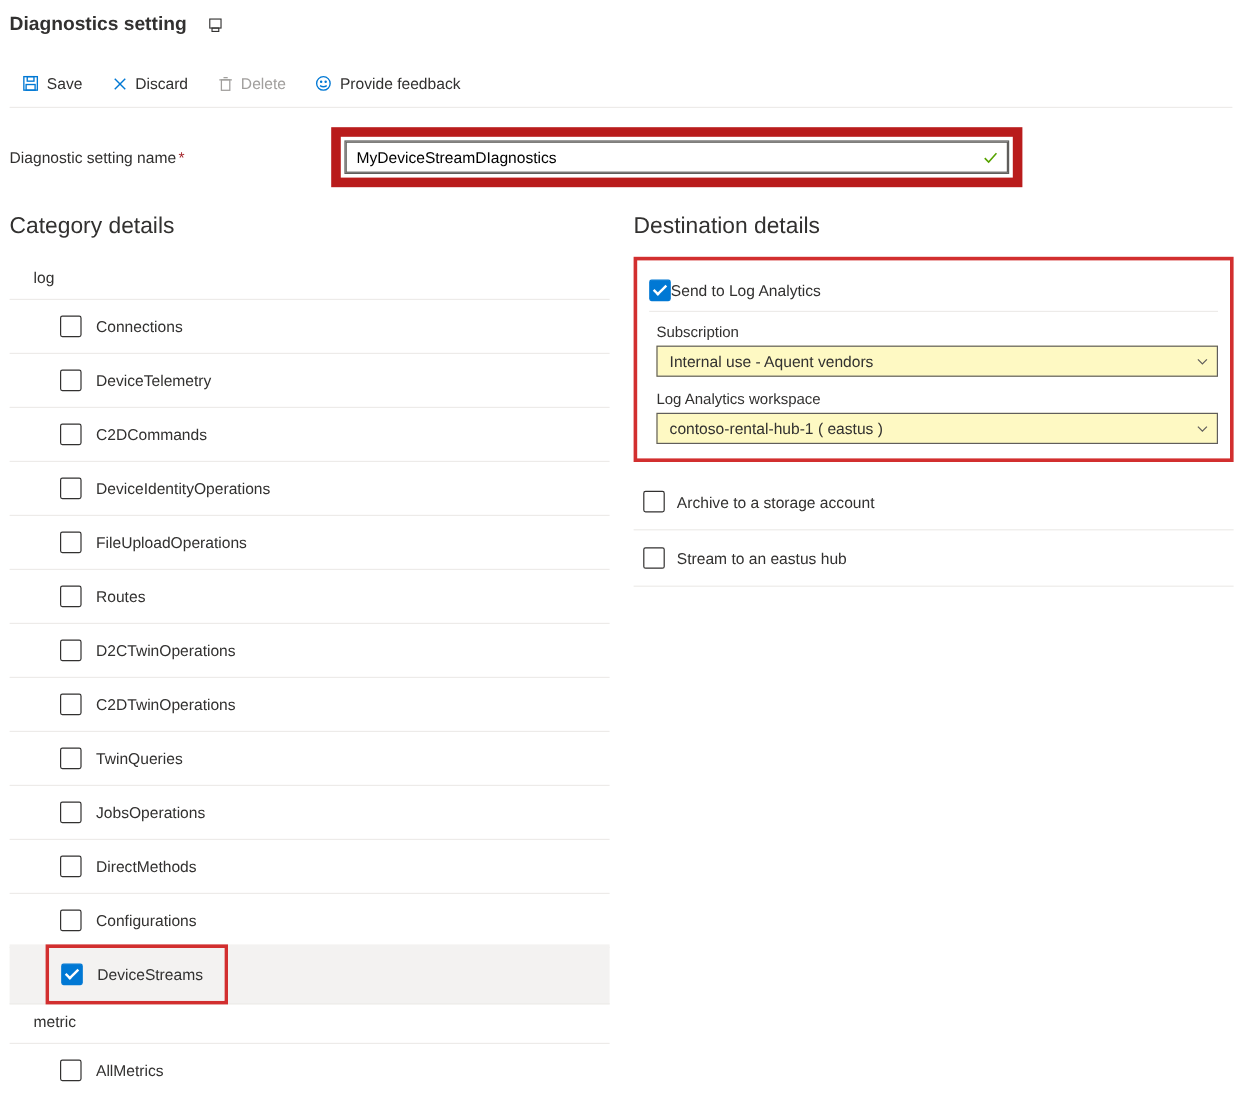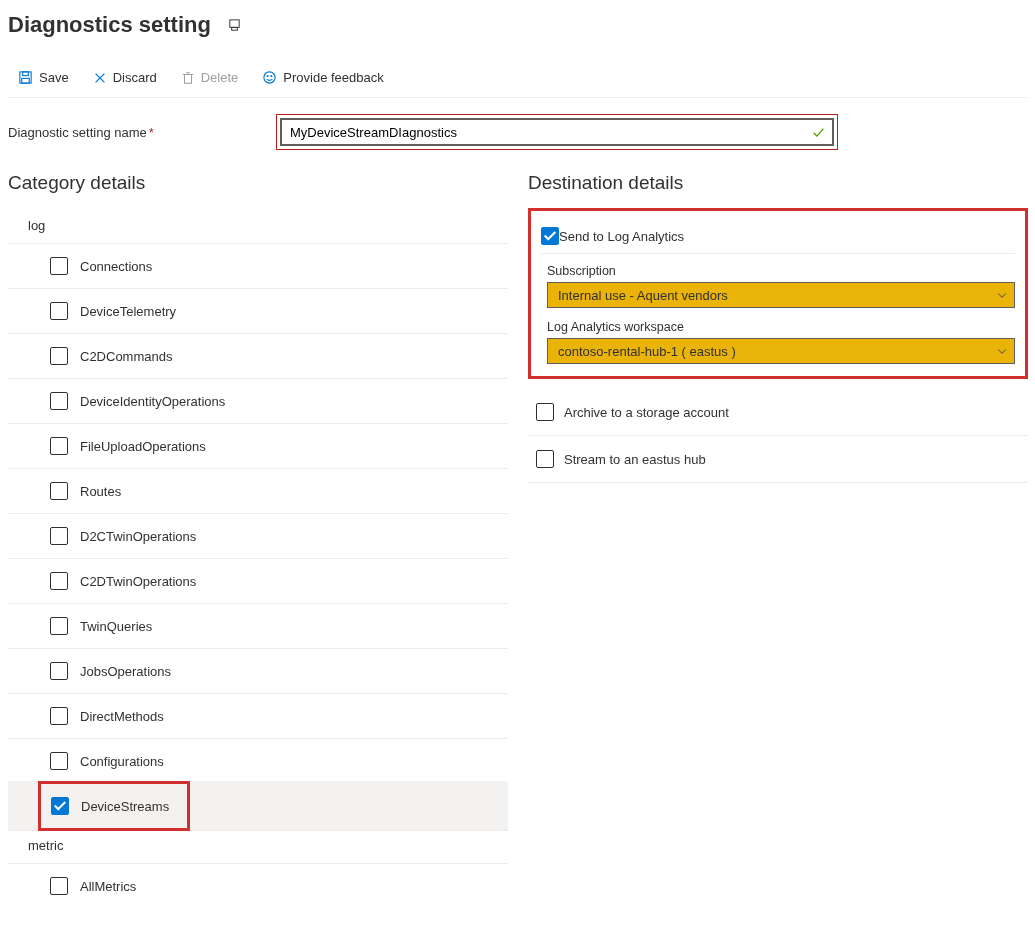--- a/index.html
+++ b/index.html
@@ -12,21 +12,21 @@
     background: #ffffff;
     width: 1035px;
   }
   .page-title-row {
     display: flex;
     align-items: center;
     gap: 16px;
     margin-bottom: 20px;
   }
   .page-title {
-    font-size: 22px;
+    font-size: 16px;
     font-weight: 600;
     color: #323130;
     margin: 0;
   }
   .title-icon {
     display: inline-flex;
     align-items: center;
     cursor: pointer;
   }
   .toolbar {
@@ -57,21 +57,21 @@
     display: flex;
     align-items: center;
     gap: 18px;
     margin-bottom: 22px;
     margin-top: 16px;
   }
   .name-label { min-width: 250px; font-size: 13px; }
   .required { color: #a4262c; margin-left: 2px; }
   .name-input-wrap {
     position: relative;
-    border: 1px solid #b91c1c;
+    border: 8px solid #b91c1c;
     padding: 4px;
   }
   .name-input {
     width: 552px;
     height: 26px;
     padding: 2px 26px 2px 8px;
     border: 1px solid #605e5c;
     font-size: 13px;
     font-family: inherit;
     outline: 1px solid #605e5c;
@@ -168,21 +168,21 @@
   .field-label { font-size: 12.5px; margin-bottom: 4px; display:block; }
   .select {
     width: 100%;
     display: flex;
     align-items: center;
     justify-content: space-between;
     height: 26px;
     border: 1px solid #605e5c;
     padding: 2px 6px 2px 10px;
     font-size: 13px;
-    background: #eab308;
+    background: #fef9c3;
     margin-bottom: 12px;
     cursor: pointer;
   }
   .select-caret { color: #605e5c; display:inline-flex; }
 
   .dest-simple {
     display: flex;
     align-items: center;
     gap: 10px;
     padding: 14px 0 14px 8px;

